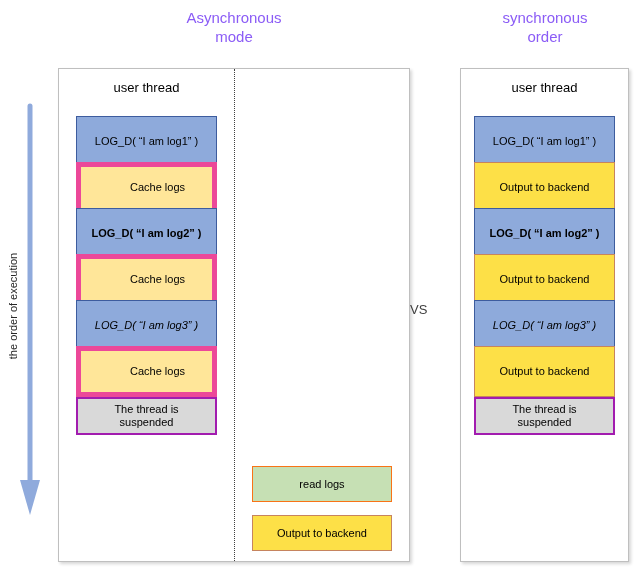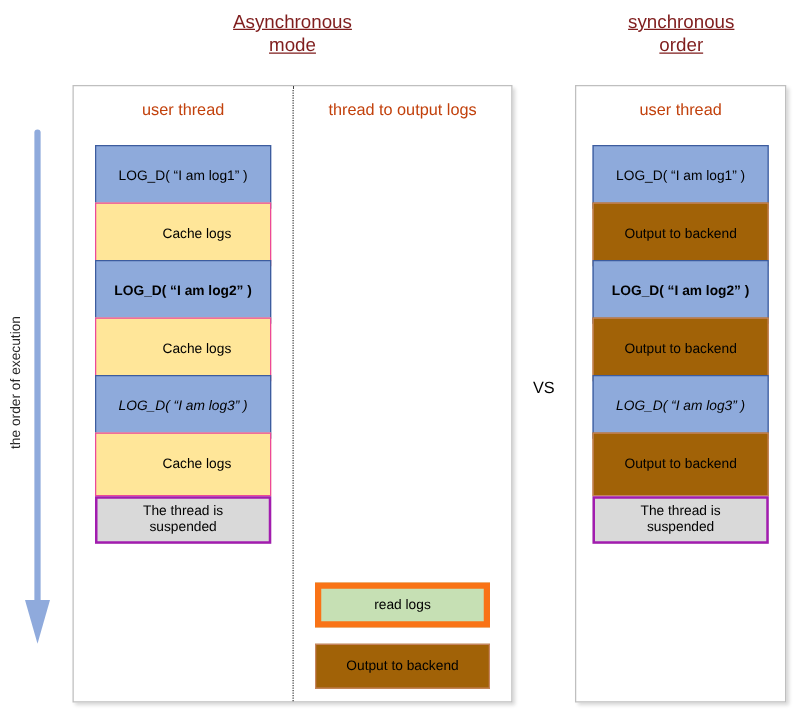--- a/index.html
+++ b/index.html
@@ -2,39 +2,39 @@
 <html><head>
 <meta charset="utf-8">
 <style>
   html,body { margin:0; padding:0; background:#ffffff; }
   .canvas {
     position:relative; width:635px; height:573px; background:#ffffff;
     font-family:"Liberation Sans", sans-serif; color:#000; overflow:hidden;
   }
   .title {
     position:absolute; top:8px; text-align:center;
-    font-size:15px; line-height:19px; white-space:pre-line; color:#7f1d1d;text-decoration:underline;
+    font-size:15px; line-height:19px; white-space:pre-line; color:#8b5cf6;
   }
   .title-async { left:58px; width:352px; }
   .title-sync  { left:460px; width:170px; }
 
   .panel {
     position:absolute; top:68px; height:494px; background:#fff;
     border:1px solid #BFBFBF; box-shadow:2px 2px 3px rgba(0,0,0,0.16);
     box-sizing:border-box;
   }
   .panel-async { left:58px; width:352px; }
   .panel-sync  { left:460px; width:169px; }
 
   .divider {
     position:absolute; left:175px; top:0; bottom:0; width:0;
     border-left:1px dotted #404040;
   }
   .col-header {
-    position:absolute; top:11px; font-size:13px; text-align:center; color:#c2410c;
+    position:absolute; top:11px; font-size:13px; text-align:center; color:#000000;
   }
   .header-user-async { left:0; width:175px; }
   .header-out-async  { left:175px; width:176px; }
   .header-user-sync  { left:0; width:167px; }
 
   .box {
     position:absolute; box-sizing:border-box; height:51px;
     display:flex; align-items:center; justify-content:center;
     font-size:11px; line-height:13px; text-align:center; white-space:pre-line;
     color:#000;
@@ -42,26 +42,26 @@
   .au { left:17px;  width:141px; }
   .ao { left:193px; width:140px; }
   .su { left:13px;  width:141px; }
 
   .row1 { top:47px; }  .row2 { top:93px; }  .row3 { top:139px;font-weight:bold; }
   .row4 { top:185px; } .row5 { top:231px;font-style:italic; } .row6 { top:277px; }
   .row7 { top:328px; height:38px; }
   .rowA { top:397px; height:36px; } .rowB { top:446px; height:36px; }
 
   .log       { background:#8EAADB; border:1px solid #3D5C9E; }
-  .cache     { background:#FFE699; border:1px solid #ec4899;padding-left:22px; }
+  .cache     { background:#FFE699; border:5px solid #ec4899;padding-left:22px; }
   .suspended { background:#D9D9D9; border:2px solid #a21caf; }
-  .read      { background:#C6E0B4; border:5px solid #f97316;text-align:right; }
-  .output    { background:#a16207; border:1px solid #C6845F; }
+  .read      { background:#C6E0B4; border:1px solid #f97316;text-align:right; }
+  .output    { background:#fde047; border:1px solid #C6845F; }
 
-  .vs { position:absolute; left:410px; top:302px; width:50px; text-align:center; font-size:13px; color:#000000; }
+  .vs { position:absolute; left:410px; top:302px; width:50px; font-size:13px; color:#404040; }
 
   .exec-arrow { position:absolute; left:16px; top:98px; }
   .axis-label {
     position:absolute; left:-49px; top:299px; width:126px; height:14px;
     text-align:center; font-size:11px; color:#262626;
     transform:rotate(-90deg);
   }
 </style>
 </head>
 <body>
@@ -75,21 +75,20 @@
 
   <svg class="exec-arrow" width="30" height="425" viewBox="0 0 30 425">
     <line x1="14" y1="8" x2="14" y2="388" stroke="#8FAADC" stroke-width="5" stroke-linecap="round"></line>
     <polygon points="4,382 24,382 14,417" fill="#8FAADC"></polygon>
   </svg>
   <div class="axis-label">the order of execution</div>
 
   <div class="panel panel-async">
     <div class="divider"></div>
     <div class="col-header header-user-async">user thread</div>
-    <div class="col-header header-out-async">thread to output logs</div>
 
     <div class="box au row1 log">LOG_D( “I am log1” )</div>
     <div class="box au row2 cache">Cache logs</div>
     <div class="box au row3 log">LOG_D( “I am log2” )</div>
     <div class="box au row4 cache">Cache logs</div>
     <div class="box au row5 log">LOG_D( “I am log3” )</div>
     <div class="box au row6 cache">Cache logs</div>
     <div class="box au row7 suspended">The thread is
 suspended</div>
 

